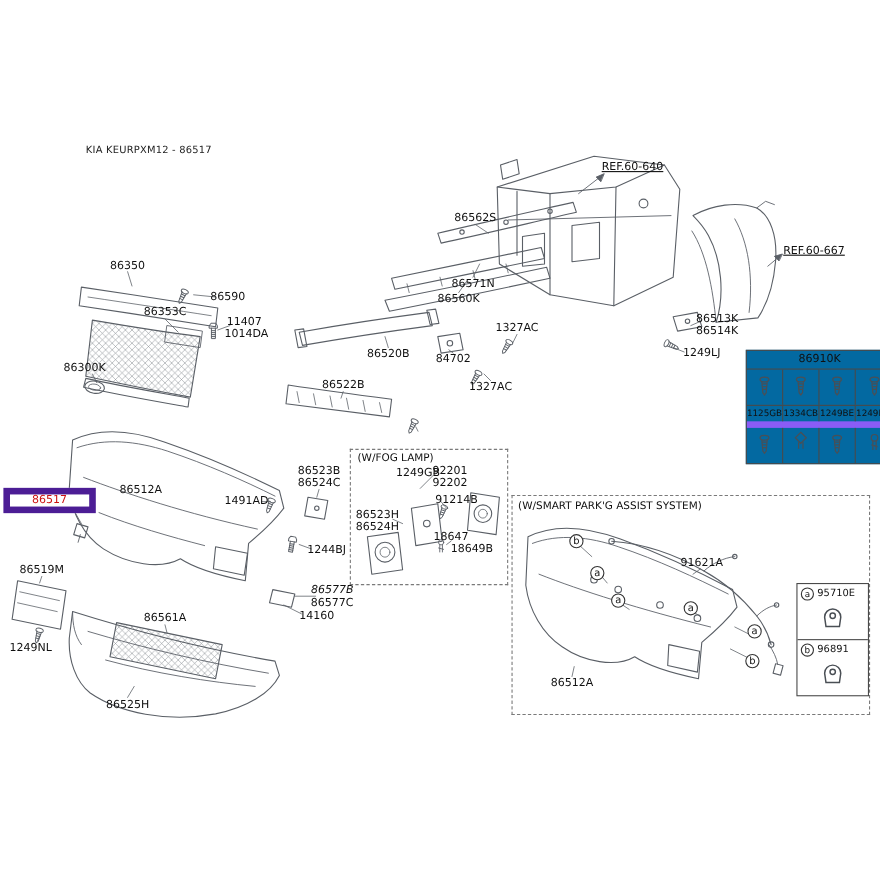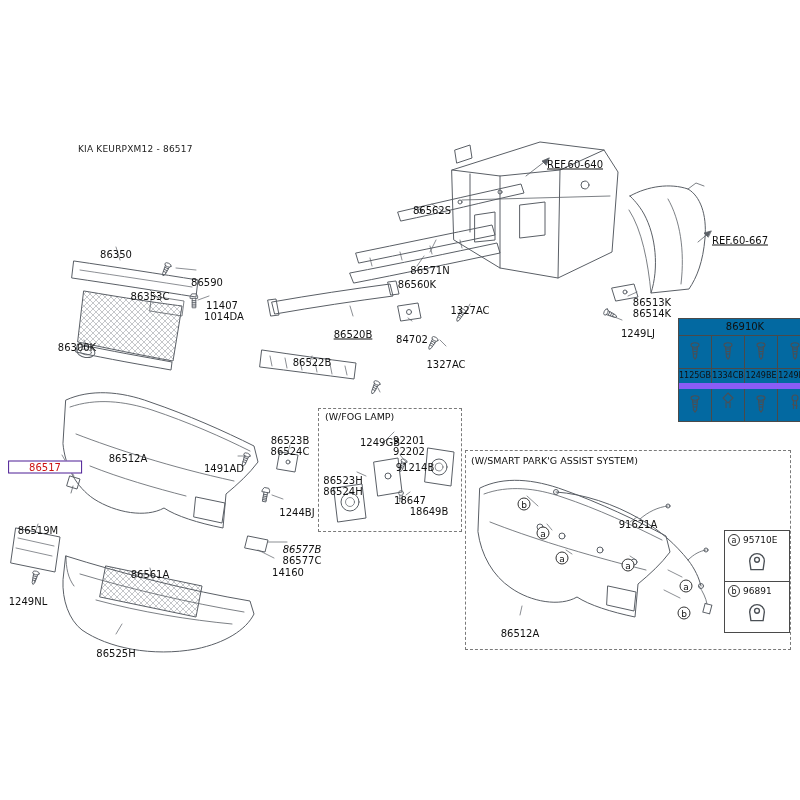--- a/index.html
+++ b/index.html
@@ -1,24 +1,24 @@
 <!DOCTYPE html>
 <html><head>
 <meta charset="utf-8">
 <style>
   * { margin:0; padding:0; box-sizing:border-box; }
   html,body { width:800px; height:800px; background:#ffffff; overflow:hidden;
               font-family:"DejaVu Sans", "Liberation Sans", sans-serif; }
   .stage { position:absolute; left:0; top:0; width:800px; height:800px; }
   svg.art { position:absolute; left:0; top:0; stroke:#5a5f66; fill:none; stroke-width:1; stroke-linejoin:round; stroke-linecap:round; }
-  .labels { position:absolute; left:0; top:12px; width:800px; height:640px; pointer-events:none; }
+  .labels { position:absolute; left:0; top:0; width:800px; height:640px; pointer-events:none; }
   .labels > * { pointer-events:auto; }
   .doc-code { position:absolute; left:78px; top:132px; font-size:9px; color:#222; letter-spacing:0.2px; }
   .plabel { position:absolute; transform:translate(-50%,-50%); font-size:10px; color:#101010; white-space:nowrap; line-height:11px; }
-  .plabel.hl { color:#cc1111; border:1px solid #4c1d95; padding:0 20px; background:#fff; }
+  .plabel.hl { color:#cc1111; border:6px solid #4c1d95; padding:0 20px; background:#fff; }
   .plabel.ref { text-decoration:underline; }
   .callout { position:absolute; transform:translate(-50%,-50%); width:13px; height:13px; border:1px solid #333;
              border-radius:50%; font-size:9px; color:#111; display:flex; align-items:center; justify-content:center; background:#fff; }
   .dash-box { position:absolute; border:1px dashed #7a7a7a; background:transparent; }
   .box-title { position:absolute; font-size:9.5px; color:#101010; white-space:nowrap; }
   .hw-table { position:absolute; left:678px; top:318px; width:134px; border:1px solid #4a4a4a; background:#0369a1; }
   .hw-title { text-align:center; font-size:10px; color:#101010; padding:2px 0 3px; border-bottom:1px solid #4a4a4a; }
   .hw-row { display:grid; grid-template-columns:repeat(4,1fr); }
   .hw-row > div { border-right:1px solid #4a4a4a; text-align:center; font-size:8px; color:#101010; padding:2px 0; min-height:14px; }
   .hw-row > div:last-child { border-right:none; }
@@ -302,21 +302,21 @@
       <div class="plabel" style="left: 77px; top: 335px;">86300K</div>
       <div class="plabel" style="left: 432px; top: 198px;">86562S</div>
       <div class="plabel ref" style="left: 575px; top: 152px;">REF.60-640</div>
       <div class="plabel ref" style="left: 740px; top: 228px;">REF.60-667</div>
       <div class="plabel" style="left: 430px; top: 258px;">86571N</div>
       <div class="plabel" style="left: 417px; top: 272px;">86560K</div>
       <div class="plabel" style="left: 470px; top: 298px;">1327AC</div>
       <div class="plabel" style="left: 652px; top: 290px;">86513K</div>
       <div class="plabel" style="left: 652px; top: 301px;">86514K</div>
       <div class="plabel" style="left: 638px; top: 321px;">1249LJ</div>
-      <div class="plabel" style="left: 353px; top: 322px; text-decoration: underline;">86520B</div>
+      <div class="plabel" style="left: 353px; top: 322px;">86520B</div>
       <div class="plabel" style="left: 412px; top: 327px;">84702</div>
       <div class="plabel" style="left: 446px; top: 352px;">1327AC</div>
       <div class="plabel" style="left: 312px; top: 350px;">86522B</div>
       <div class="plabel" style="left: 380px; top: 398px; margin-top: 32px;">1249GB</div>
       <div class="plabel" style="left: 290px; top: 428px;">86523B</div>
       <div class="plabel" style="left: 290px; top: 439px;">86524C</div>
       <div class="plabel" style="left: 128px; top: 446px;">86512A</div>
       <div class="plabel hl" style="left: 45px; top: 455px;">86517</div>
       <div class="plabel" style="left: 224px; top: 456px;">1491AD</div>
       <div class="plabel" style="left: 297px; top: 500px;">1244BJ</div>

